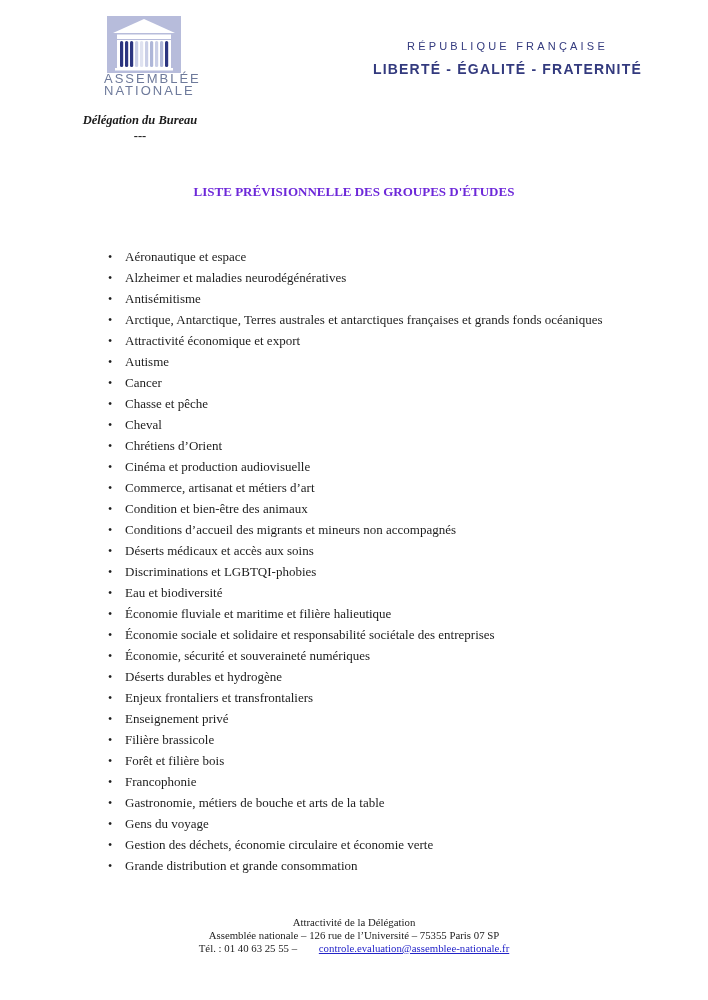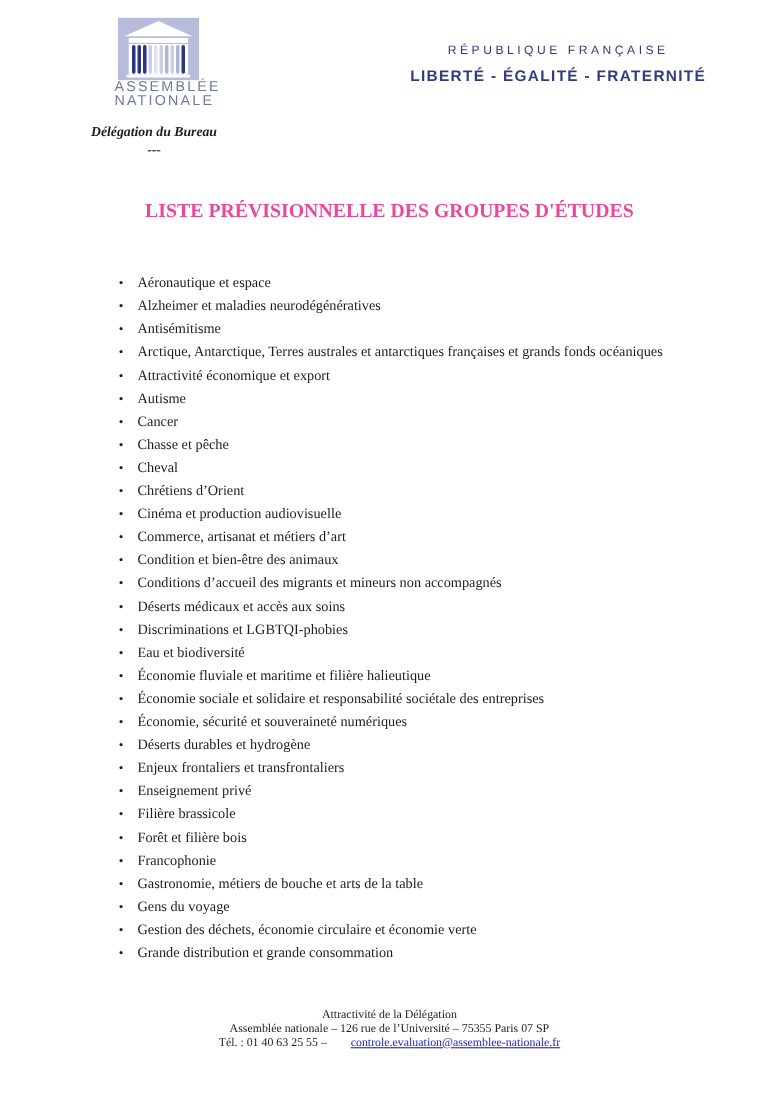--- a/index.html
+++ b/index.html
@@ -69,23 +69,23 @@
   .delegation-sep { font-style: normal; letter-spacing: 0; }
 
   
   .title-block {
     position: absolute;
     left: 60px;
     right: 60px;
     top: 181px;
     text-align: center;
     font-weight: bold;
-    font-size: 18px;
+    font-size: 13px;
     line-height: 21px;
-    color: #ec4899;
+    color: #6d28d9;
   }
 
   
   .groups-list {
     position: absolute;
     left: 108px;
     top: 249px;
     width: 502px;
     margin: 0;
     padding: 0;

